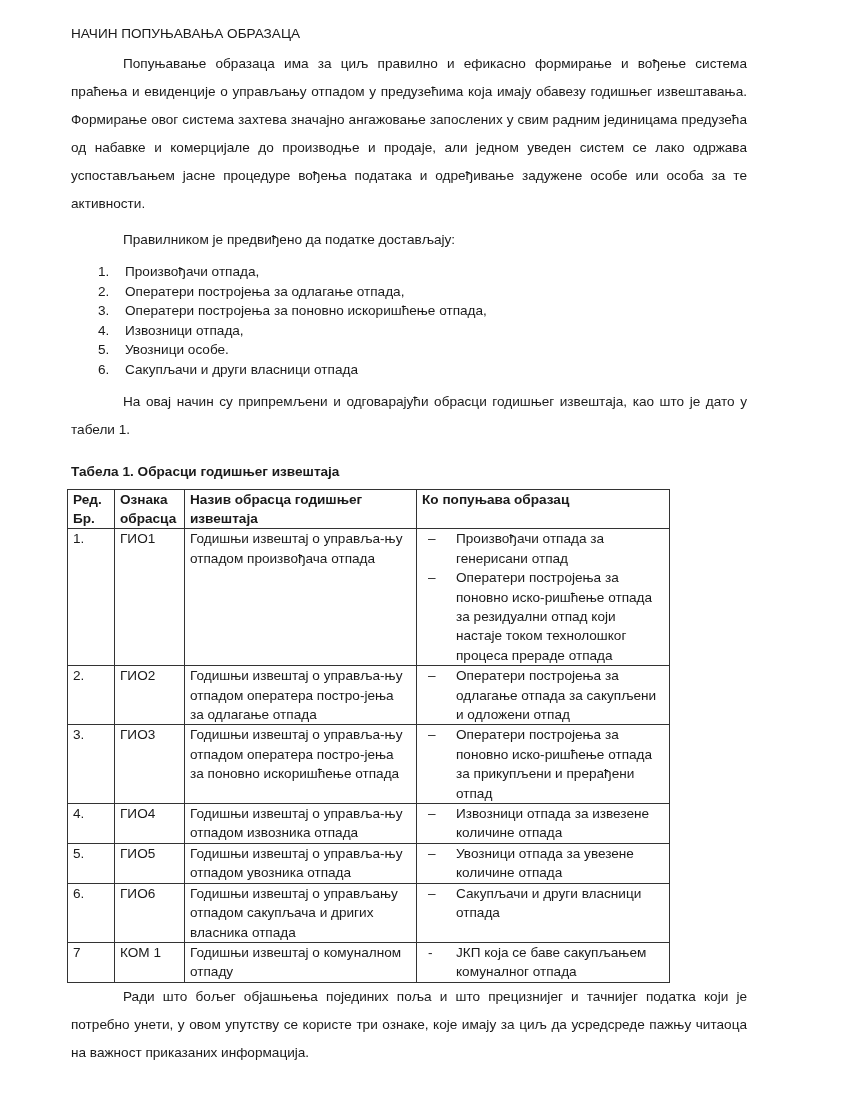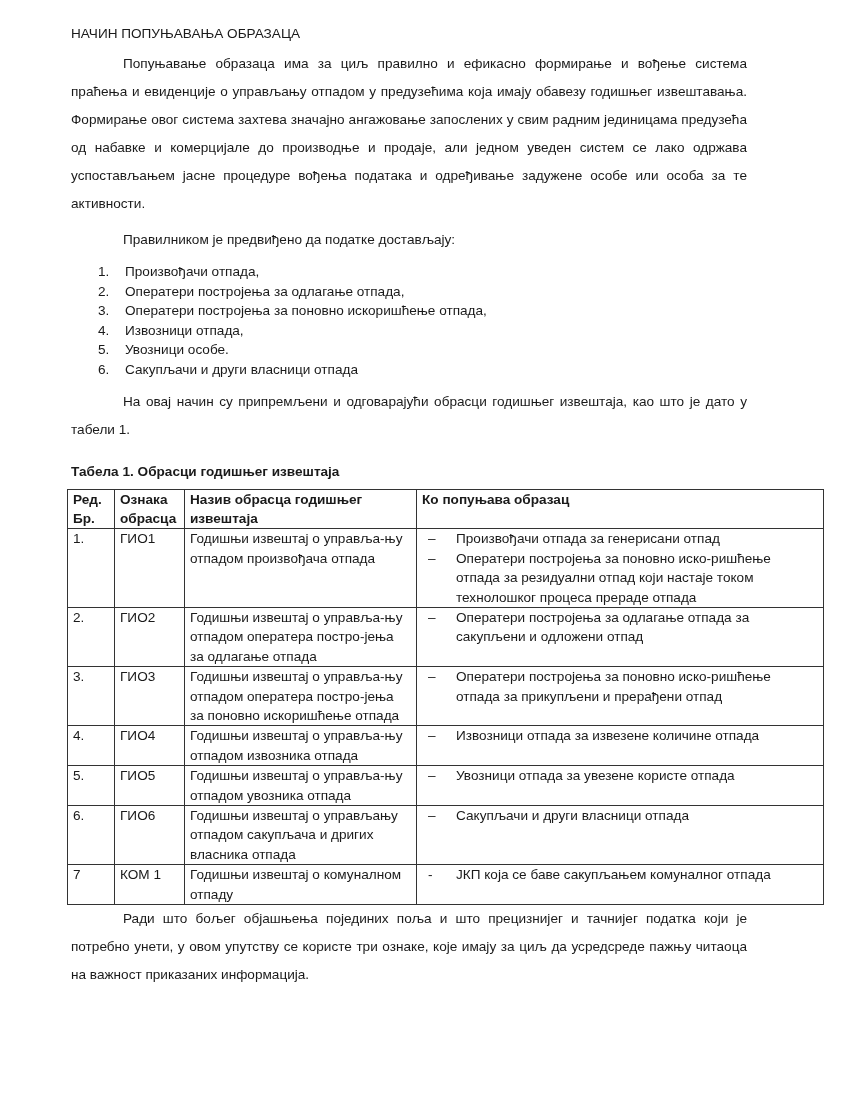--- a/index.html
+++ b/index.html
@@ -5,21 +5,21 @@
   html, body { margin: 0; padding: 0; background: #ffffff; }
   body { width: 853px; height: 1120px; position: relative; overflow: hidden;
          font-family: "Liberation Sans", sans-serif; color: #1a1a1a; font-size: 13.6px; }
   .page { position: absolute; left: 71px; top: 24px; width: 676px; }
   .heading { font-weight: normal; font-size: 13.6px; margin: 0 0 7px 0; line-height: 19px; }
   .para { text-align: justify; line-height: 28px; margin: 0 0 8px 0; text-indent: 52px; }
   .list { margin: 0 0 8px 0; padding: 0; list-style: none; line-height: 19.6px; }
   .list li { display: flex; }
   .list .num { width: 27px; padding-left: 27px; }
   .caption { text-align: left; font-weight: bold; margin: 18px 0 8px 0; line-height: 19px; }
-  table { border-collapse: collapse; width: 757px; margin-left: -4px; line-height: 19.4px; border-radius: 19px; }
+  table { border-collapse: collapse; width: 603px; margin-left: -4px; line-height: 19.4px; border-radius: 19px; }
   th, td { border: 1px solid #333; vertical-align: top; padding: 0 6px 0 5px; text-align: left; }
   th { font-weight: bold; }
   th.c3, th.c4 { }
   .c1 { width: 35px; } .c2 { width: 58px; } .c3 { width: 220px; }
   .dash-item { display: flex; }
   .dash-item .dash { width: 28px; flex: none; padding-left: 6px; }
   .after { margin-top: 28px; }
 </style>
 </head>
 <body>
@@ -118,21 +118,21 @@
             </div>
         </td>
       </tr>
       <tr>
         <td>5.</td>
         <td>ГИО5</td>
         <td>Годишњи извештај о управља-њу отпадом увозника отпада</td>
         <td>
           <div class="dash-item">
               <span class="dash">–</span>
-              <span>Увозници отпада за увезене користе отпада</span>
+              <span>Увозници отпада за увезене количине отпада</span>
             </div>
         </td>
       </tr>
       <tr>
         <td>6.</td>
         <td>ГИО6</td>
         <td>Годишњи извештај о управљању отпадом сакупљача и дригих власника отпада</td>
         <td>
           <div class="dash-item">
               <span class="dash">–</span>

